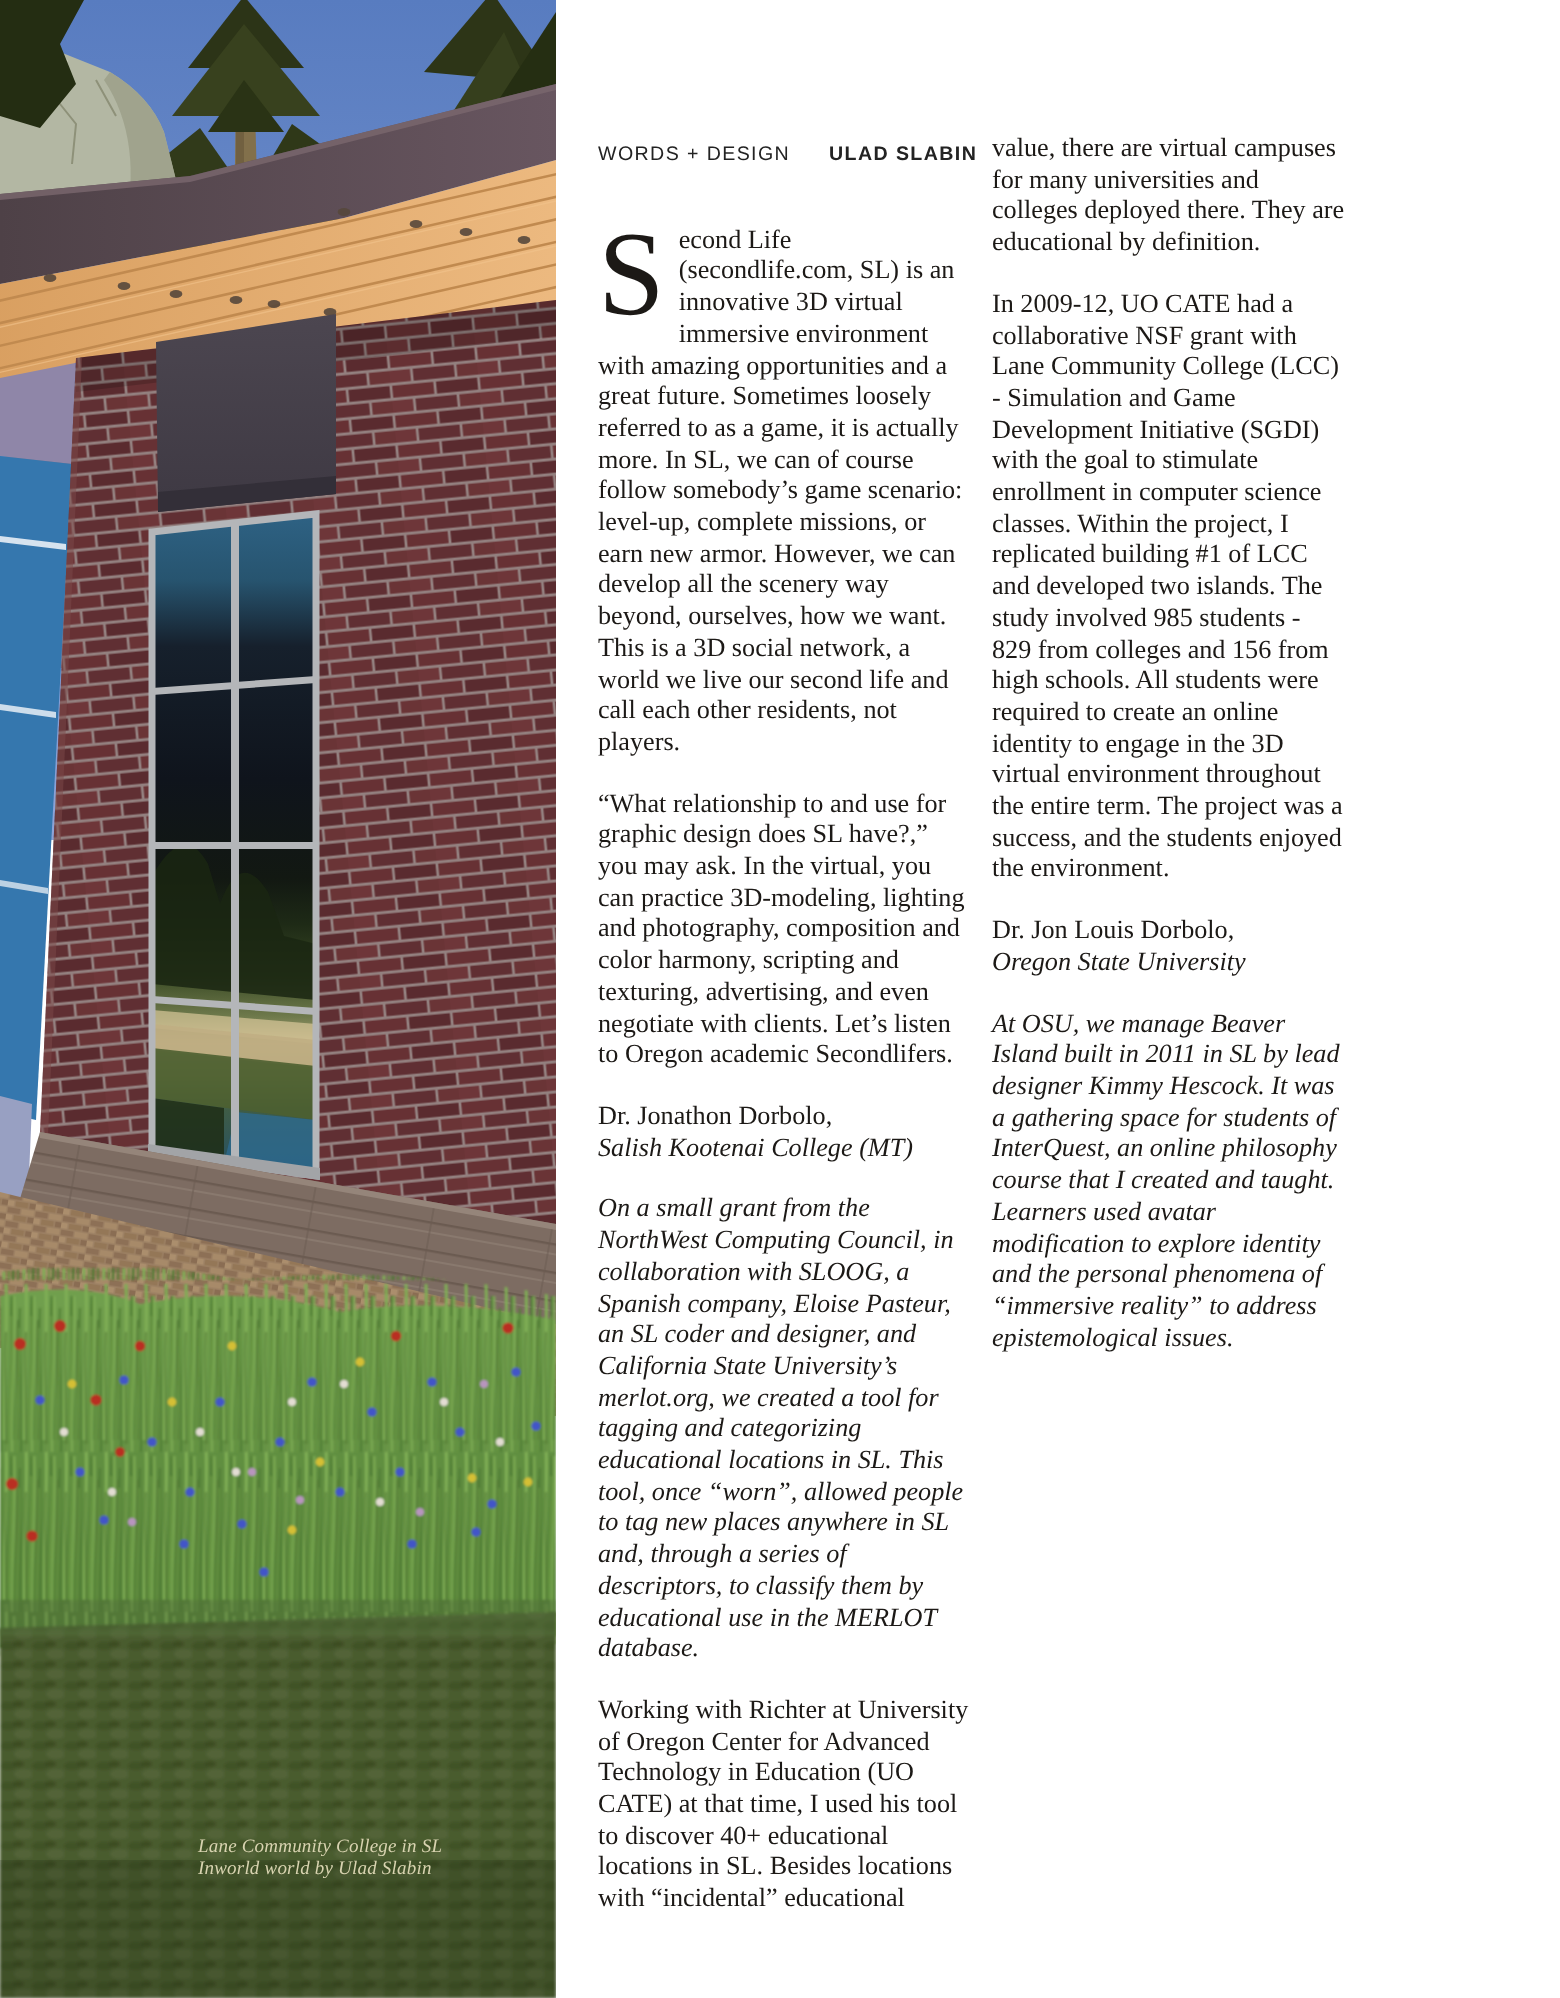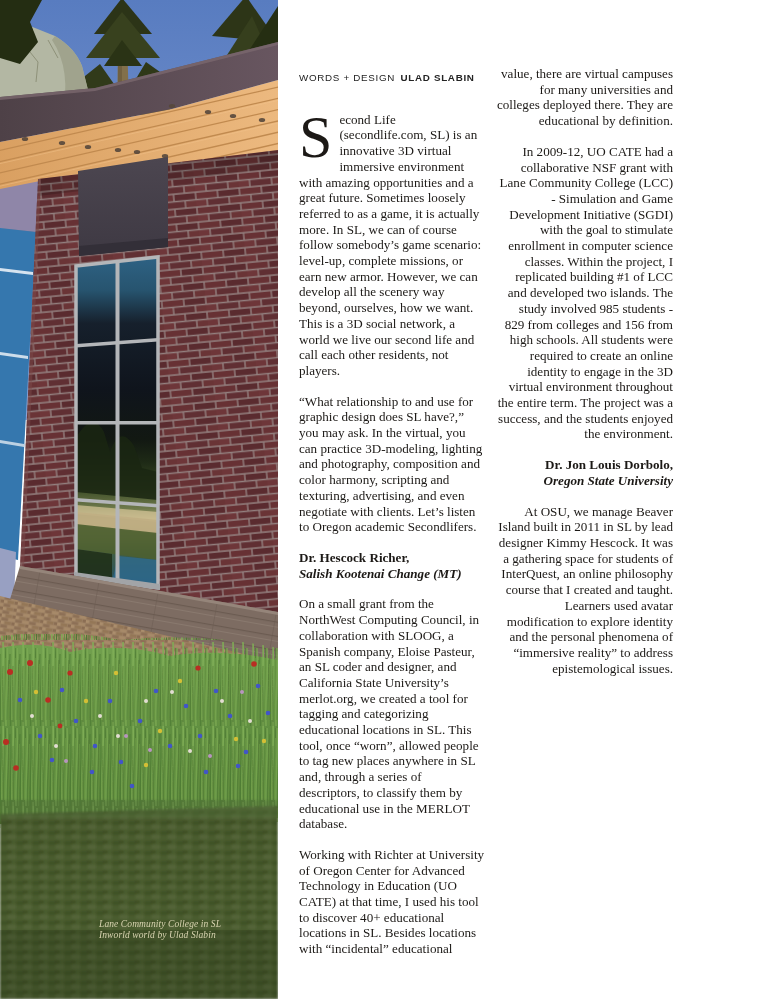--- a/index.html
+++ b/index.html
@@ -10,34 +10,34 @@
   .photo { position:absolute; left:0; top:0; width:278px; height:999px; margin:0;font-family:Liberation Serif, serif; }
   .photo svg { display:block; width:278px; height:999px; }
   .caption {
     position:absolute; left:99px; top:919px;
     font-style:italic; font-size:9.5px; line-height:10.5px; color:#d8d3b0;
     letter-spacing:0.1px; white-space:nowrap;
   }
   .caption span { display:block; }
   .col { position:absolute; top:66px; font-size:13.1px; line-height:15.7px; }
   .col1 { left:299px; width:186px; }
-  .col2 { left:496px; width:177px;text-align:right; }
+  .col2 { left:496px; width:177px; }
   .byline {
     font-family:"Liberation Sans", sans-serif; font-size:9.8px; letter-spacing:0.7px;
     color:#232323; margin:4px 0 26px 0; white-space:nowrap;
   }
-  .byline-author { font-weight:bold; margin-left:2px; }
+  .byline-author { font-weight:bold; margin-left:16px; }
   p { margin:0 0 15px 0; }
   .dropcap {
     float:left; font-size:60px; line-height:46px; padding:0 7px 0 0; margin-top:2px;
     font-family:"Liberation Serif", serif; color:#1c1916;
   }
-  .speaker { font-weight:bold; margin-bottom:15px; }
+  .speaker { font-weight:normal; margin-bottom:15px; }
   .speaker-affil { font-style:italic; }
-  .italic { }
+  .italic { font-style:italic; }
 </style>
 </head>
 <body>
 
 <div class="page">
 
   <figure class="photo">
     <svg viewBox="0 0 278 999" xmlns="http://www.w3.org/2000/svg">
       <defs>
         <linearGradient id="skyGrad" x1="0" y1="0" x2="0" y2="1">
@@ -343,22 +343,22 @@
   <div class="col col1">
     <div class="byline">
       <span>WORDS + DESIGN</span>
       <span class="byline-author">ULAD SLABIN</span>
     </div>
     <p class="body">
       <span class="dropcap">S</span><span>econd Life (secondlife.com, SL) is an innovative 3D virtual immersive environment with amazing opportunities and a great future. Sometimes loosely referred to as a game, it is actually more. In SL, we can of course follow somebody’s game scenario: level-up, complete missions, or earn new armor. However, we can develop all the scenery way beyond, ourselves, how we want. This is a 3D social network, a world we live our second life and call each other residents, not players.</span>
     </p>
     <p class="body">“What relationship to and use for graphic design does SL have?,” you may ask. In the virtual, you can practice 3D-modeling, lighting and photography, composition and color harmony, scripting and texturing, advertising, and even negotiate with clients. Let’s listen to Oregon academic Secondlifers.</p>
     <p class="speaker">
-      <span class="speaker-name">Dr. Hescock Richer,</span><br>
-      <span class="speaker-affil">Salish Kootenai Change (MT)</span>
+      <span class="speaker-name">Dr. Jonathon Dorbolo,</span><br>
+      <span class="speaker-affil">Salish Kootenai College (MT)</span>
     </p>
     <p class="body italic">On a small grant from the NorthWest Computing Council, in collaboration with SLOOG, a Spanish company, Eloise Pasteur, an SL coder and designer, and California State University’s merlot.org, we created a tool for tagging and categorizing educational locations in SL. This tool, once “worn”, allowed people to tag new places anywhere in SL and, through a series of descriptors, to classify them by educational use in the MERLOT database.</p>
     <p class="body">Working with Richter at University of Oregon Center for Advanced Technology in Education (UO CATE) at that time, I used his tool to discover 40+ educational locations in SL. Besides locations with “incidental” educational</p>
   </div>
 
   <div class="col col2">
     <p class="body">value, there are virtual campuses for many universities and colleges deployed there. They are educational by definition.</p>
     <p class="body">In 2009-12, UO CATE had a collaborative NSF grant with Lane Community College (LCC) - Simulation and Game Development Initiative (SGDI) with the goal to stimulate enrollment in computer science classes. Within the project, I replicated building #1 of LCC and developed two islands. The study involved 985 students - 829 from colleges and 156 from high schools. All students were required to create an online identity to engage in the 3D virtual environment throughout the entire term. The project was a success, and the students enjoyed the environment.</p>
     <p class="speaker">
       <span class="speaker-name">Dr. Jon Louis Dorbolo,</span><br>

